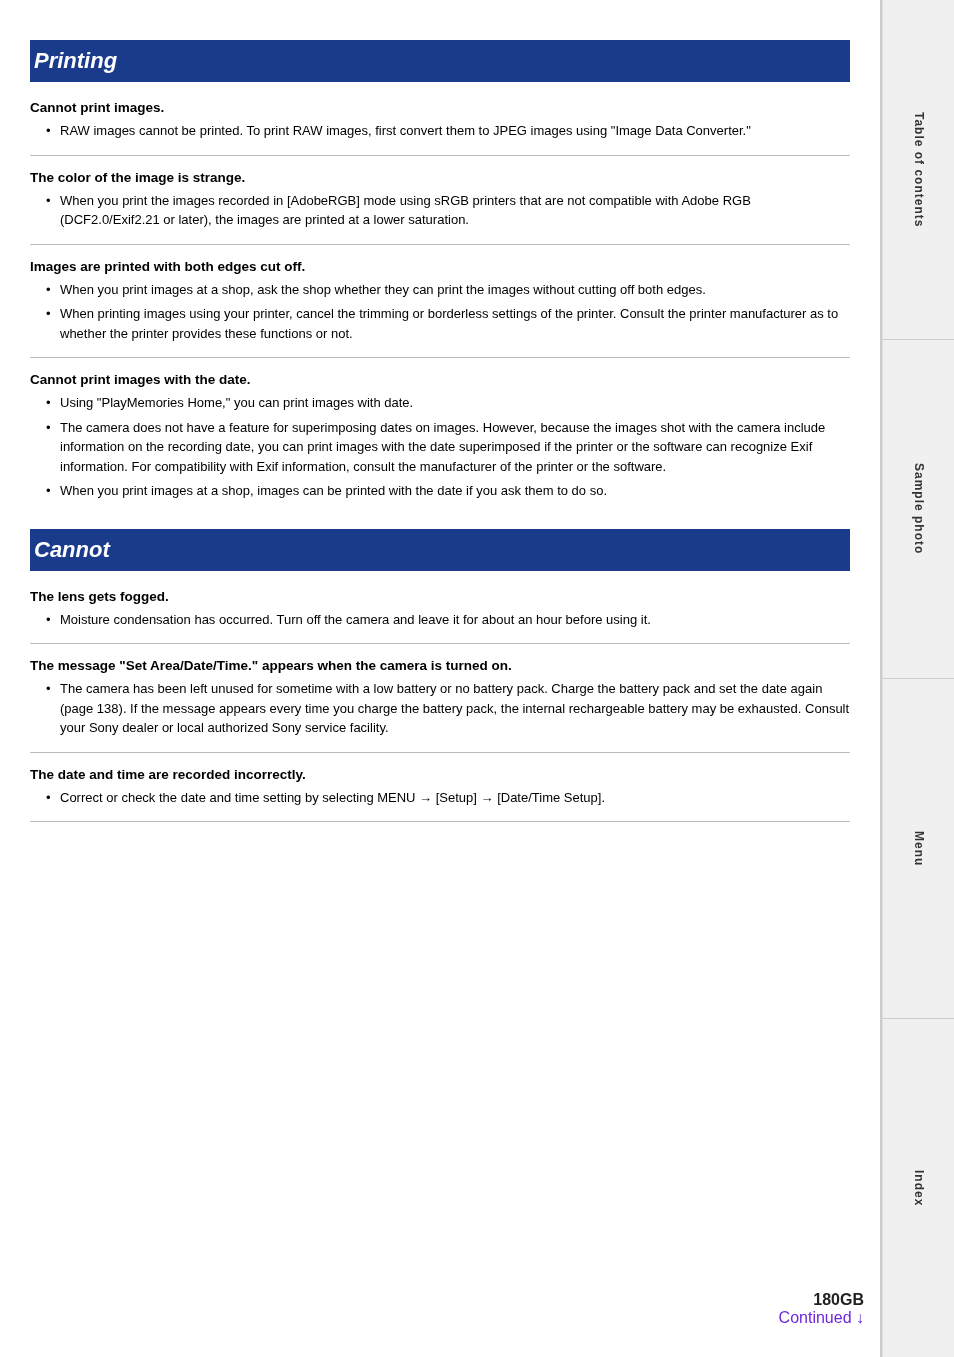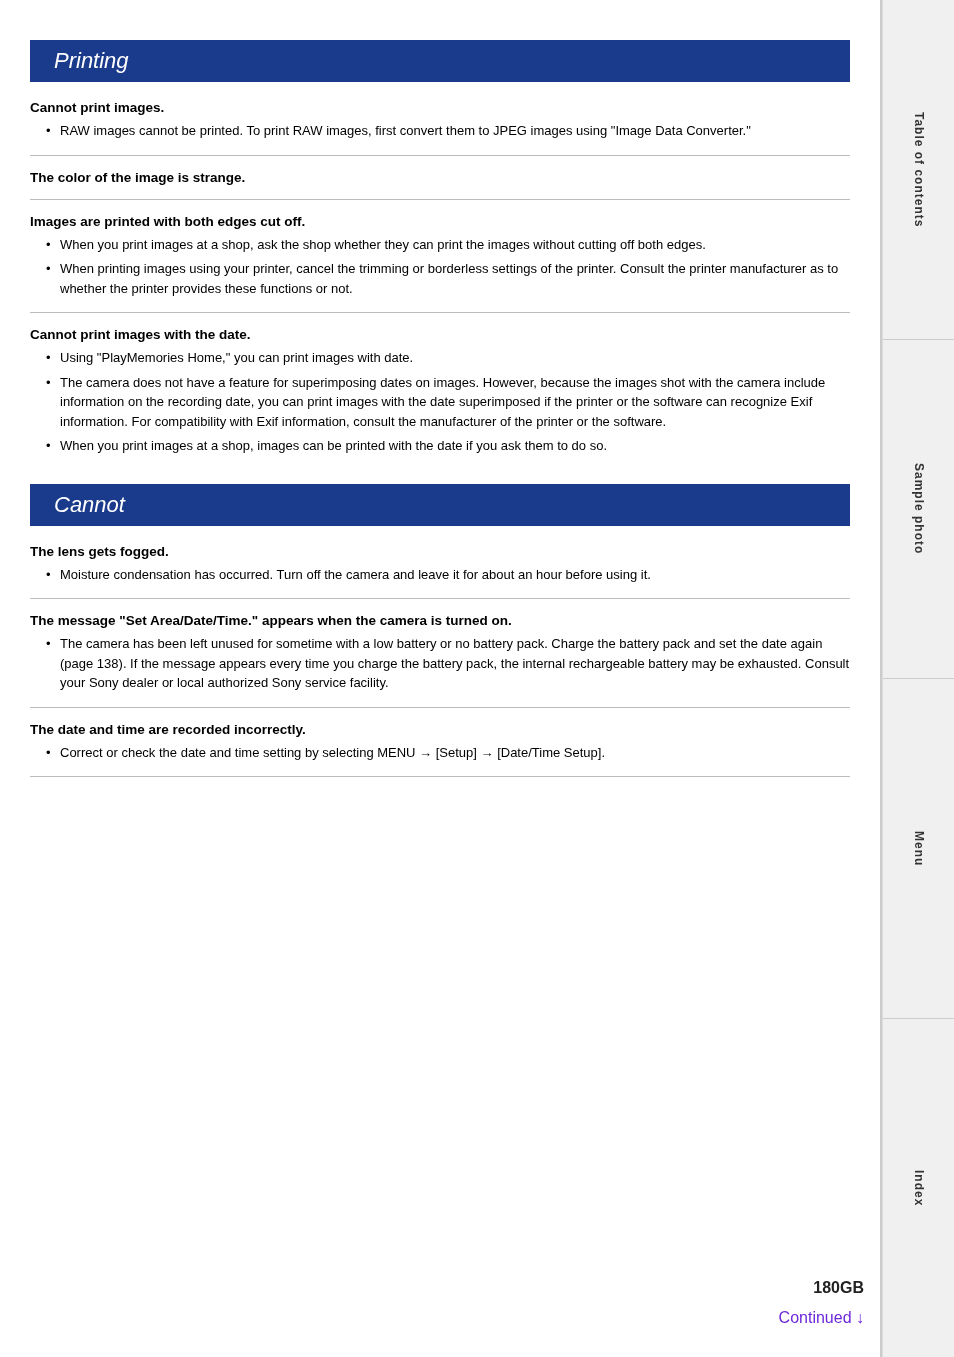--- a/index.html
+++ b/index.html
@@ -45,23 +45,23 @@
       text-align: center;
       letter-spacing: 1px;
     }
     .sidebar-tab:last-child {
       border-bottom: none;
     }
     .section-header {
       background: #1a3a8c;
       color: #fff;
       font-size: 22px;
-      font-weight: normal;
+      font-weight: bold;
       font-style: italic;
-      padding: 8px 24px;
+      padding: 8px 4px;
       margin-bottom: 18px;
       margin-top: 8px;
     }
     .subsection-title {
       font-size: 13.5px;
       font-weight: bold;
       margin-bottom: 6px;
       margin-top: 4px;
     }
     .bullet-list {
@@ -86,21 +86,21 @@
       border-top: 1px solid #bbb;
       margin: 14px 0;
     }
     .page-footer {
       position: absolute;
       bottom: 30px;
       right: 90px;
       display: flex;
       flex-direction: column;
       align-items: flex-end;
-      gap: 12px;
+      gap: 0;
     }
     .page-number {
       font-size: 16px;
       font-weight: bold;
       color: #222;
     }
     .section-gap {
       margin-top: 10px;
     }
   </style>
@@ -116,20 +116,23 @@
       <div>
         <div class="subsection-title">Cannot print images.</div>
         <ul class="bullet-list">
           <li class="bullet-item">RAW images cannot be printed. To print RAW images, first convert them to JPEG images using "Image Data Converter."</li>
         </ul>
       </div>
       <hr class="divider">
 
       <div>
         <div class="subsection-title">The color of the image is strange.</div>
+        <ul class="bullet-list">
+          <li class="bullet-item">When you print the images recorded in [AdobeRGB] mode using sRGB printers that are not compatible with Adobe RGB (DCF2.0/Exif2.21 or later), the images are printed at a lower saturation.</li>
+        </ul>
       </div>
       <hr class="divider">
 
       <div>
         <div class="subsection-title">Images are printed with both edges cut off.</div>
         <ul class="bullet-list">
           <li class="bullet-item">When you print images at a shop, ask the shop whether they can print the images without cutting off both edges.</li>
           <li class="bullet-item">When printing images using your printer, cancel the trimming or borderless settings of the printer. Consult the printer manufacturer as to whether the printer provides these functions or not.</li>
         </ul>
       </div>

